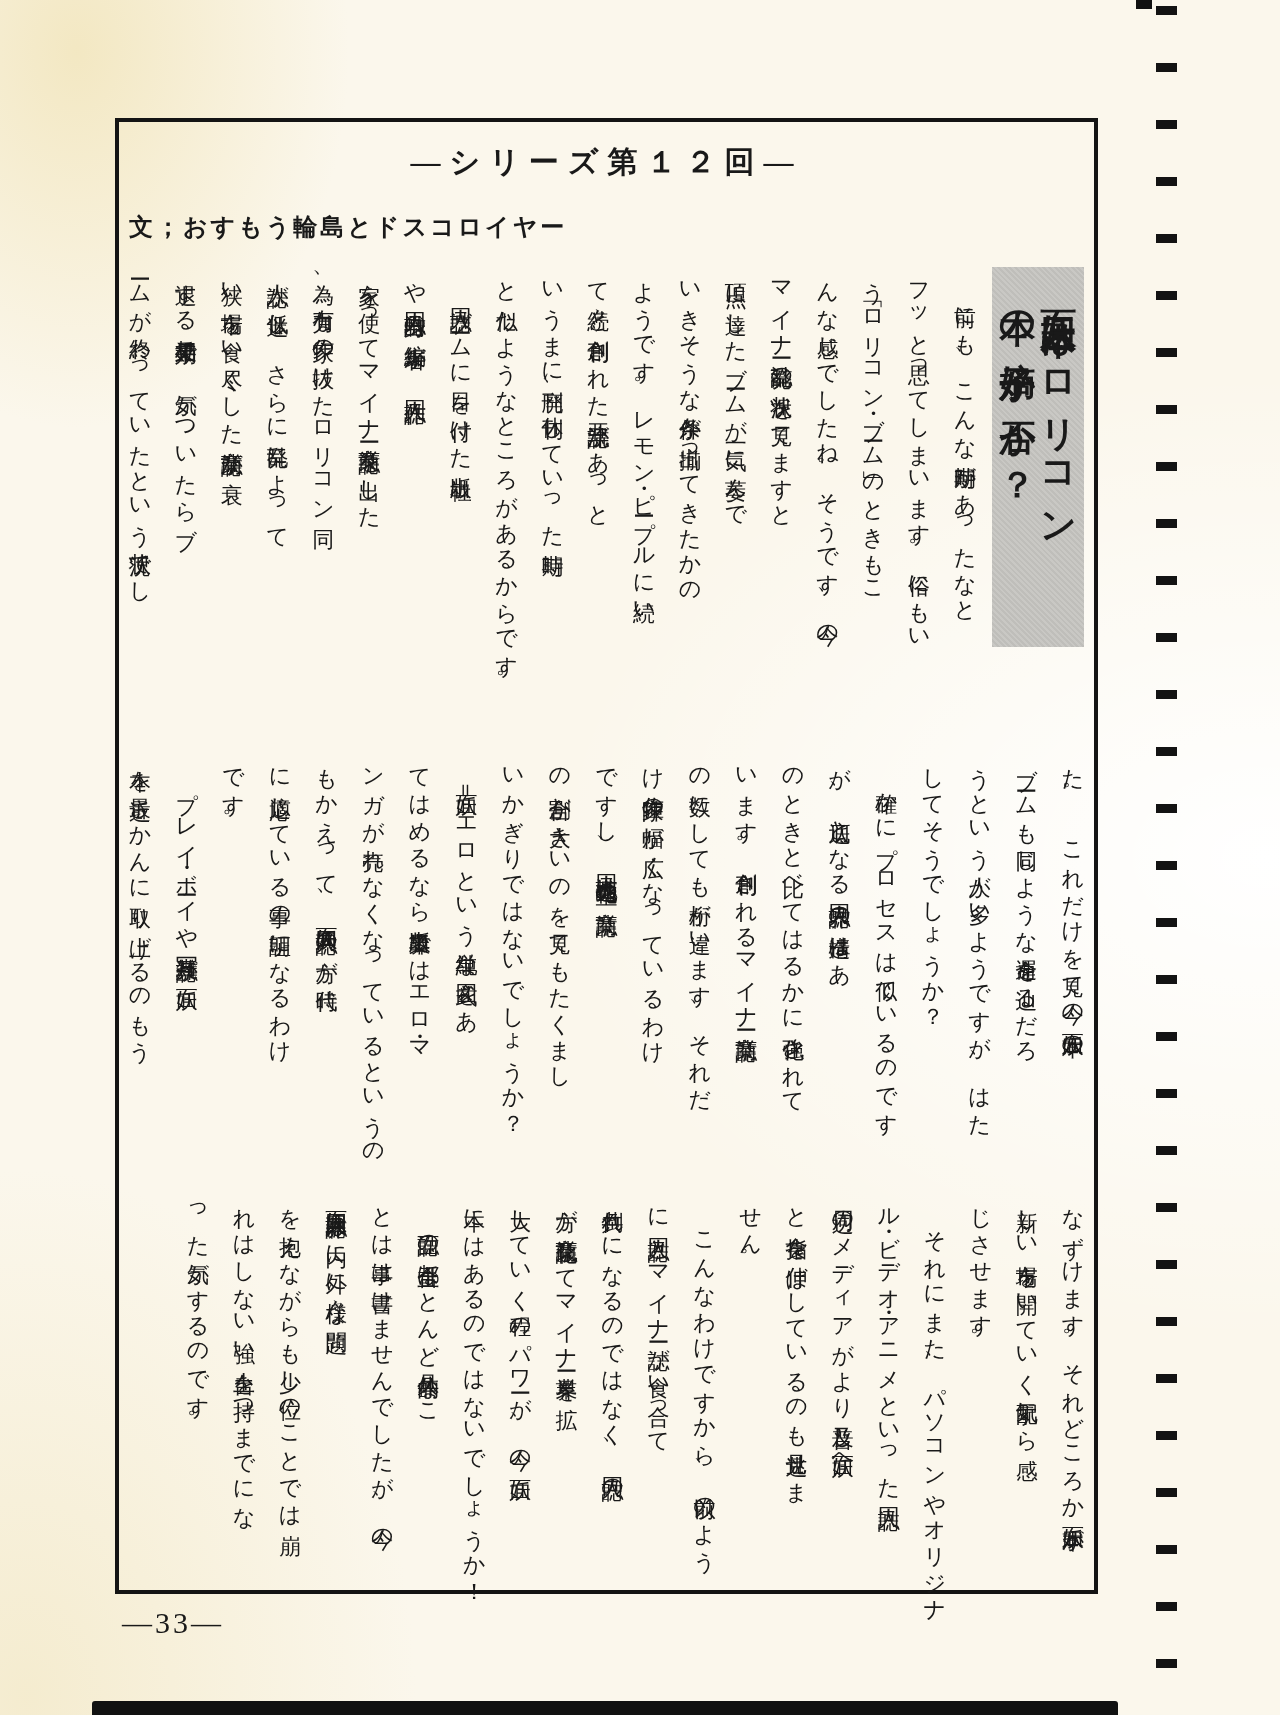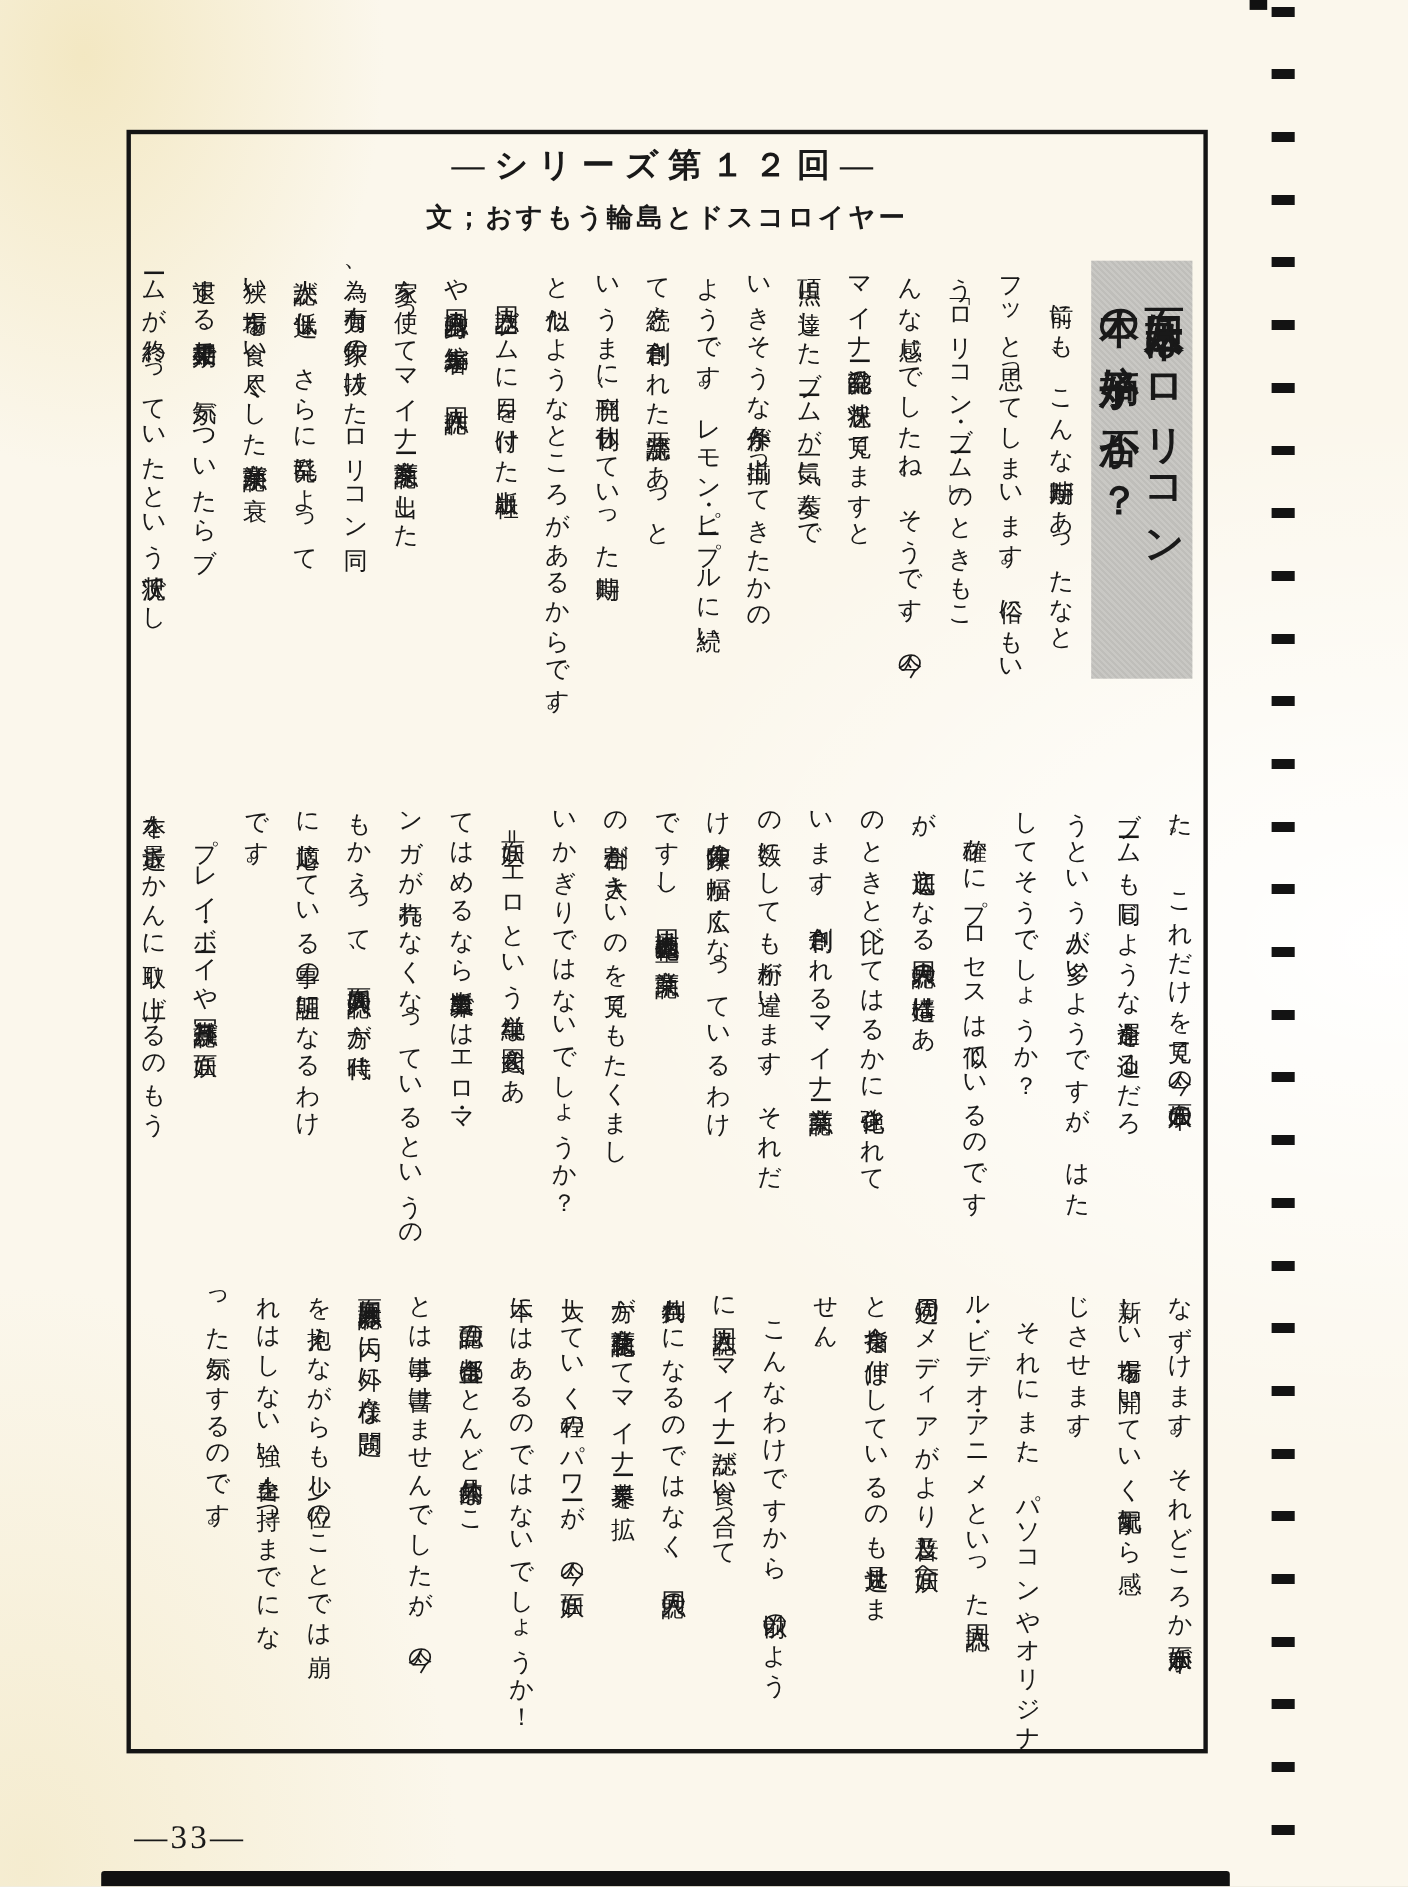--- a/index.html
+++ b/index.html
@@ -18,25 +18,25 @@
   .article-frame{
     position:absolute;left:115px;top:118px;width:983px;height:1476px;
     border:4px solid #141414;box-sizing:border-box;
     padding:0 10px;
   }
   .title{
     margin:14px 6px 0 6px;text-align:center;
     font-size:41px;font-weight:700;letter-spacing:0px;white-space:nowrap;
   }
   .series{
-    margin-top:8px;text-align:center;
+    margin-top:20px;text-align:center;
     font-size:30px;font-weight:700;letter-spacing:9px;
   }
   .byline{
-    margin-top:10px;text-align:center;
+    margin-top:28px;text-align:left;
     font-size:24px;font-weight:700;letter-spacing:3px;
   }
   .band{display:flex;flex-direction:row-reverse;align-items:flex-start;}
   .band1{margin-top:24px;height:382px;}
   .band2{margin-top:104px;height:398px;}
   .band3{margin-top:42px;height:386px;}
   .cols{
     flex:1;display:flex;flex-direction:row-reverse;justify-content:space-between;
     height:100%;
   }
@@ -55,21 +55,21 @@
     display:flex;flex-direction:row-reverse;justify-content:center;
     padding-top:14px;gap:5px;
   }
   .hcol{
     writing-mode:vertical-rl;text-orientation:mixed;
     font-size:36px;font-weight:700;line-height:1;letter-spacing:6px;
     white-space:pre;
   }
   .page-number{
     position:absolute;left:122px;top:1606px;
-    font-size:30px;letter-spacing:3px;font-weight:400;margin-top:48px;
+    font-size:30px;letter-spacing:3px;font-weight:400;
   }
   .edge-marks{
     position:absolute;left:1156px;top:6px;width:21px;height:1706px;
     background:repeating-linear-gradient(to bottom,#131313 0 9px,rgba(0,0,0,0) 9px 57px);
   }
   .bottom-strip{
     position:absolute;left:92px;top:1701px;width:1026px;height:14px;
     background:#111;border-radius:3px 3px 0 0;
   }
   .corner-mark{

